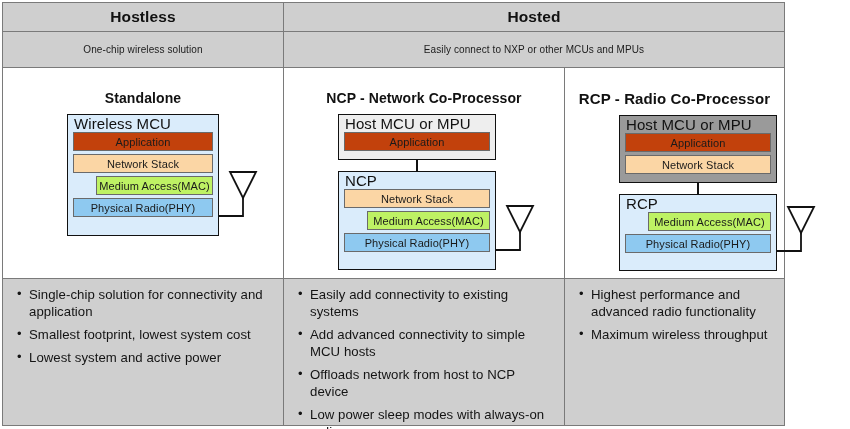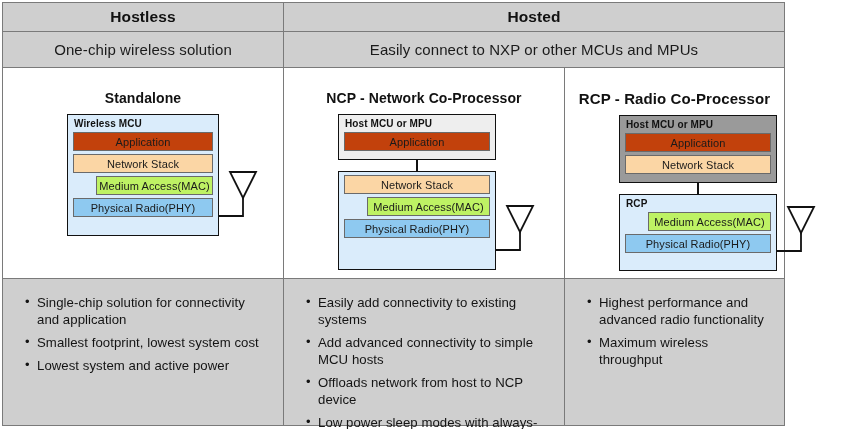--- a/index.html
+++ b/index.html
@@ -55,21 +55,21 @@
   .hdr-cell.left   { width: 281px; border-right: 1.5px solid #7a7a7a; }
   .hdr-cell.right  { flex: 1; }
 
   .hdr-title {
     font-weight: bold;
     font-size: 15.5px;
     letter-spacing: 0.1px;
     color: #111111;
   }
   .hdr-sub {
-    font-size: 15px;
+    font-size: 10px;
     color: #1b1b1b;
     letter-spacing: 0.1px;
   }
 
   
   .diag-row {
     display: flex;
     height: 211px;
     box-sizing: border-box;
     border-bottom: 1.5px solid #7a7a7a;
@@ -105,22 +105,22 @@
     position: absolute;
     box-sizing: border-box;
     border: 1.6px solid #111111;
     padding: 3px 5px 5px 5px;
   }
   .outer-box.lightblue { background: #daecfb; }
   .outer-box.lightgray { background: #eeeeee; }
   .outer-box.darkgray  { background: #9a9a9a; }
 
   .box-label {
-    font-weight: bold;
-    font-size: 10px;
+    font-weight: normal;
+    font-size: 15px;
     color: #111111;
     line-height: 12px;
     padding-left: 1px;
     margin-bottom: 2px;
     letter-spacing: 0.1px;
   }
 
   .layer {
     box-sizing: border-box;
     border: 1px solid #6a6a6a;
@@ -159,21 +159,21 @@
   .bul-cell {
     box-sizing: border-box;
     background: #cfcfcf;
     padding: 7px 10px 6px 12px;
   }
   .bul-cell.c1 { width: 281px; border-right: 1.5px solid #7a7a7a; }
   .bul-cell.c2 { width: 281px; border-right: 1.5px solid #7a7a7a; }
   .bul-cell.c3 { flex: 1; }
 
   ul.bullets {
-    margin: 8px;
+    margin: 0;
     padding: 0;
     list-style: none;
   }
   ul.bullets li {
     position: relative;
     padding-left: 14px;
     font-size: 13.2px;
     line-height: 17px;
     color: #141414;
     margin-bottom: 6px;
@@ -241,20 +241,21 @@
         <div class="diag-body">
 
           <div class="outer-box lightgray" style="left:54px; top:0px; width:158px; height:46px;">
             <div class="box-label">Host MCU or MPU</div>
             <div class="layer app">Application</div>
           </div>
 
           <div class="connector" style="left:132px; top:46px; height:11px;"></div>
 
           <div class="outer-box lightblue" style="left:54px; top:57px; width:158px; height:99px;">
+            <div class="box-label">NCP</div>
             <div class="layer net">Network Stack</div>
             <div class="layer mac">Medium Access(MAC)</div>
             <div class="layer phy">Physical Radio(PHY)</div>
           </div>
 
           <div class="antenna" style="left:210px; top:88px;">
             <svg width="48" height="56" viewBox="0 0 48 56">
               <polyline points="2,48 26,48 26,30" fill="none" stroke="#111111" stroke-width="1.8"></polyline>
               <polygon points="13,4 39,4 26,30" fill="none" stroke="#111111" stroke-width="1.8"></polygon>
             </svg>

